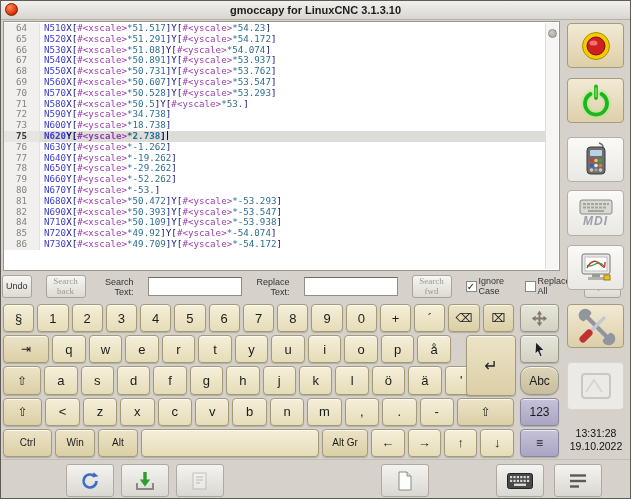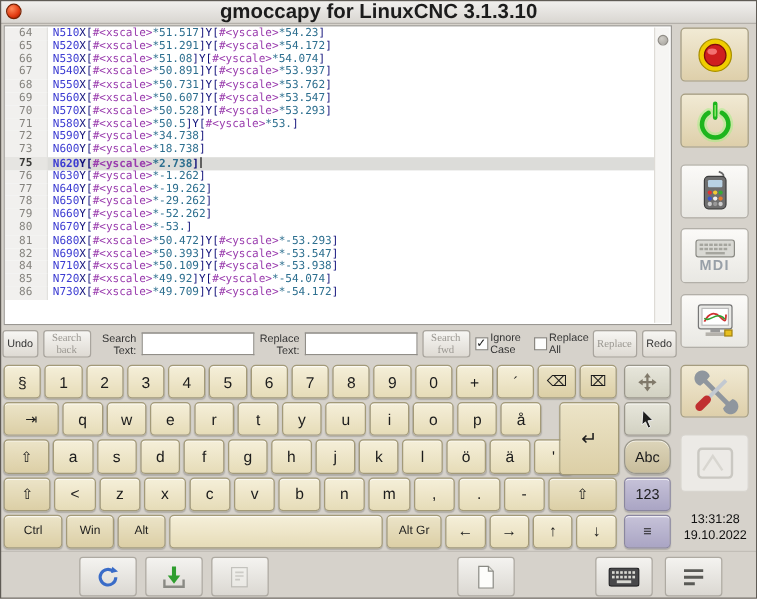--- a/index.html
+++ b/index.html
@@ -3,21 +3,21 @@
 <meta charset="utf-8">
 <style>
   html,body{margin:0;padding:0;}
   body{width:631px;height:499px;position:relative;background:#d6d2cb;overflow:hidden;
        font-family:"Liberation Sans", sans-serif;}
   body::after{content:"";position:absolute;inset:0;border:1px solid #5f5b55;pointer-events:none;}
 
   
   .titlebar{position:absolute;left:0;top:0;width:631px;height:19px;
     background:linear-gradient(#f2f1ef,#d9d6d1);border-bottom:1px solid #b4b0aa;
-    display:flex;align-items:center;justify-content:center;font-size:17px;font-weight:bold;color:#1c1c1c;}
+    display:flex;align-items:center;justify-content:center;font-size:11px;font-weight:bold;color:#1c1c1c;}
   .app-icon{position:absolute;left:5px;top:3px;width:13px;height:13px;border-radius:50%;
     background:radial-gradient(circle at 35% 30%, #ff8a5a, #e23a10 60%, #8d1500);border:1px solid #7a2000;box-sizing:border-box;}
 
   
   .editor{position:absolute;left:3px;top:21px;width:557px;height:250px;background:#fff;
     border:1px solid #9a9792;box-sizing:border-box;overflow:hidden;}
   .code-area{position:absolute;left:0;top:1px;right:13px;}
   .cl{display:flex;height:10.8px;line-height:10.8px;font-family:"DejaVu Sans Mono",monospace;font-size:9.2px;}
   .gut{flex:none;width:23px;padding-right:12px;text-align:right;background:#f1f0ee;color:#85837e;border-right:1px solid #e2e1de;}
   .code{padding-left:4px;white-space:pre;color:#10107a;flex:1;}
@@ -28,21 +28,21 @@
   .tk-axis{color:#10107a;}
   .tk-br{color:#10107a;}
   .tk-var{color:#9a3dae;}
   .tk-num{color:#2d6f8f;}
   .caret{display:inline-block;width:1.5px;height:9px;background:#111;vertical-align:-1px;margin-left:1px;}
   .scrolltrough{position:absolute;top:1px;right:1px;bottom:1px;width:12px;background:#f6f5f3;border-left:1px solid #dedbd6;}
   .scrollthumb{position:absolute;top:6px;left:1.5px;width:9px;height:9px;border-radius:50%;
     background:radial-gradient(circle at 35% 30%,#cfccc6,#a7a49e);border:1px solid #8f8c86;box-sizing:border-box;}
 
   
-  .searchbar{position:absolute;left:2px;top:273px;width:559px;height:27px;display:flex;align-items:center;gap:4px;font-size:9px;color:#333;}
+  .searchbar{position:absolute;left:2px;top:273px;width:559px;height:27px;display:flex;align-items:center;gap:14px;font-size:9px;color:#333;}
   .sbtn{height:23px;border:1px solid #a9a59e;border-radius:3px;background:linear-gradient(#f7f6f3,#dedad3);
     font-size:9px;line-height:9.5px;color:#333;padding:0 3px;font-family:inherit;flex:none;}
   .sbtn.two{width:40px;white-space:normal;}
   .dis{color:#9b9892;font-family:Liberation Serif, serif;}
   .slabel{width:34px;text-align:right;line-height:10px;flex:none;}
   .sentry{width:88px;height:17px;border:1px solid #918e88;border-top-color:#6f6c66;background:#fff;font-size:10px;padding:0 2px;flex:none;}
   .chk{display:flex;align-items:center;gap:2px;width:45px;flex:none;cursor:default;}
   .box{width:11px;height:11px;border:1px solid #8a8780;background:#fdfdfc;font-size:10px;line-height:10px;text-align:center;color:#1a1a1a;flex:none;box-sizing:border-box;}
   .chklabel{line-height:9.5px;}
 
@@ -56,21 +56,21 @@
   .key.modtxt{font-size:10px;}
   .key.side{flex:0 0 37px;margin-left:3px;background:linear-gradient(#e7e6db,#d2d1c2);border-color:#99968a;font-size:12px;}
   .key.abc{background:linear-gradient(#ddd5ba,#c8bd9c);border-radius:10px;}
   .key.num{background:linear-gradient(#c6c2d8,#aaa5c4);border-color:#8a86a0;}
   .key.spacer{visibility:hidden;border:none;}
   .key.enter{position:absolute;right:45px;top:33px;width:48px;height:59px;font-size:16px;}
 
   
   .side-btn{position:absolute;left:567px;width:57px;border:1px solid #a59c7e;border-radius:4px;box-sizing:border-box;
     background:linear-gradient(#f1ead4,#decfaa);display:flex;flex-direction:column;align-items:center;justify-content:center;}
-  .side-btn.light{background:linear-gradient(#fbfaf8,#e9e8e3);border-color:#b2afa8;}
+  .side-btn.light{background:linear-gradient(#fbfaf8,#e9e8e3);border-color:#b2afa8;font-style:italic;}
   .side-btn.ghostbtn{background:#eceae6;border:1px solid #d8d5cf;}
   .mdi-label{color:#98a0a8;font-weight:bold;font-size:12px;letter-spacing:1px;margin-top:-2px;}
   .clock{position:absolute;left:563px;top:427px;width:66px;text-align:center;font-size:10.5px;color:#111;line-height:13px;}
 
   
   .bottombar{position:absolute;left:0;top:459px;width:631px;height:40px;border-top:1px solid #c2beb7;background:#d6d2cb;}
   .bbtn{position:absolute;top:4px;width:46px;height:31px;border:1px solid #aeaaa2;border-radius:3px;
     background:linear-gradient(#f4f3f0,#dbd8d2);display:flex;align-items:center;justify-content:center;}
 </style>
 </head>

